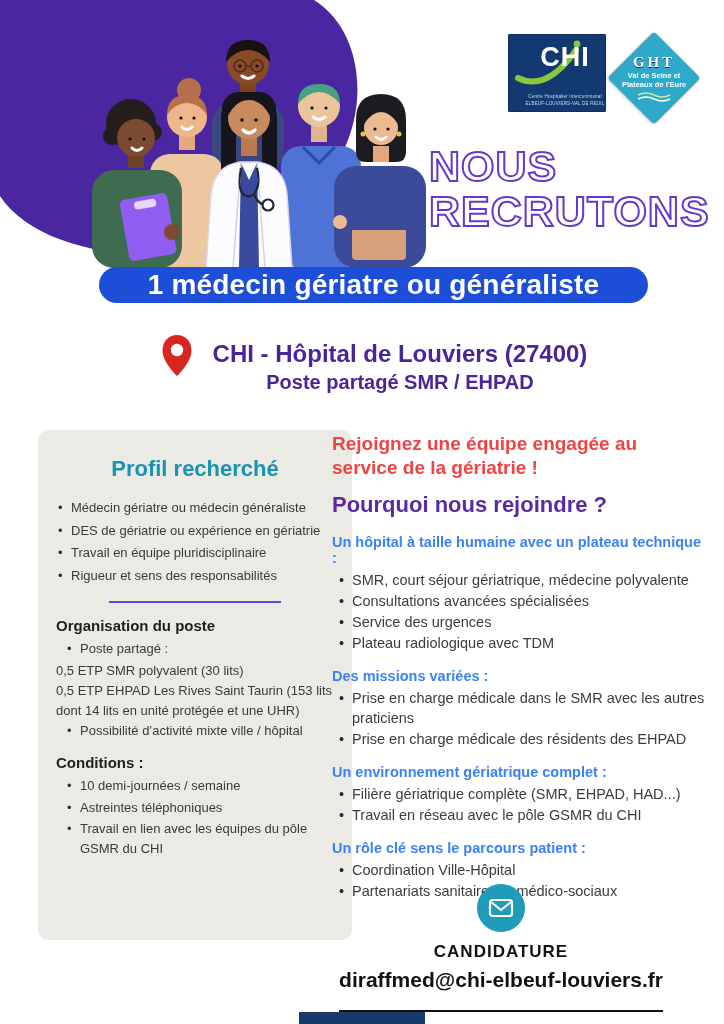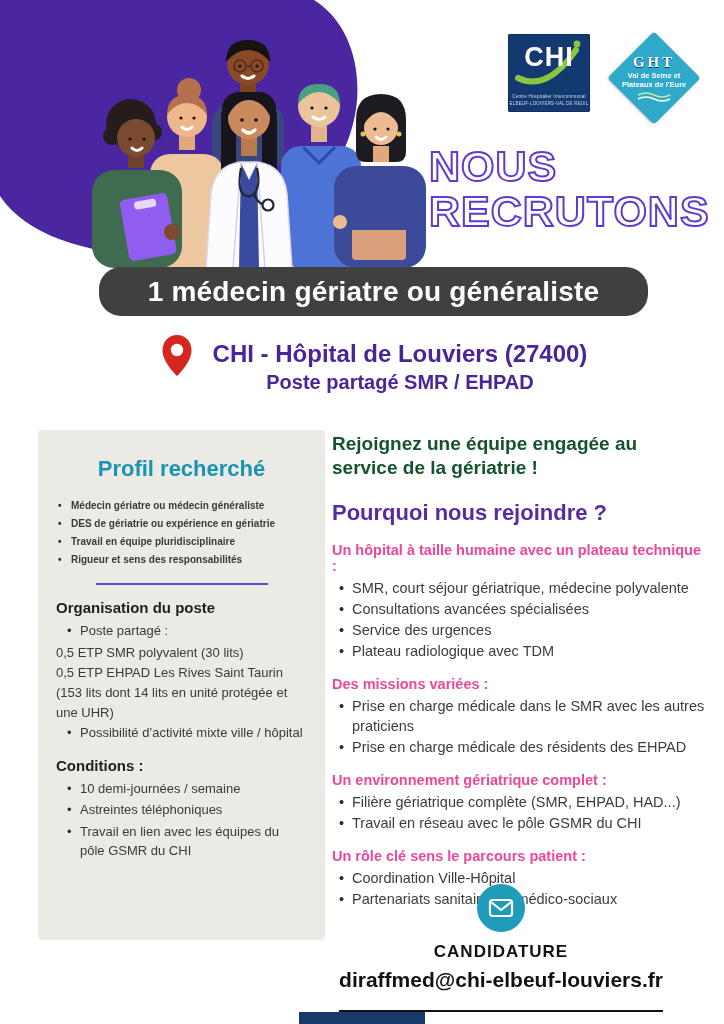--- a/index.html
+++ b/index.html
@@ -5,61 +5,61 @@
   html,body{margin:0;padding:0;}
   body{
     width:724px;height:1024px;position:relative;background:#ffffff;overflow:hidden;
     font-family:"Liberation Sans","DejaVu Sans",sans-serif;
     -webkit-font-smoothing:antialiased;
   }
   
   .hero-art{position:absolute;top:0;left:0;}
   
   .chi-logo{position:absolute;left:508px;top:34px;width:82px;height:78px;background:#123A70;border-radius:2px;
-    display:flex;flex-direction:column;align-items:center;justify-content:flex-end;box-shadow:0 0 0 1px #0e2f5c inset;}
+    display:flex;flex-direction:column;align-items:center;justify-content:flex-end;box-shadow:0 0 0 1px #0e2f5c inset;padding-left:16px;}
   .chi-acronym{color:#fff;font-weight:bold;font-size:27px;letter-spacing:1px;margin-top:8px;position:relative;z-index:1;}
   .chi-swoosh{position:absolute;left:0;top:0;width:82px;height:60px;}
   .chi-sub{margin-top:auto;margin-bottom:5px;text-align:center;color:#cfd9ea;font-size:4.5px;line-height:1.4;letter-spacing:.2px;}
   .ght-logo{position:absolute;left:607px;top:31px;width:94px;height:94px;display:flex;align-items:center;justify-content:center;}
   .ght-diamond{width:66px;height:66px;background:#2FA9C9;transform:rotate(45deg);border-radius:4px;display:flex;align-items:center;justify-content:center;box-shadow:0 1px 3px rgba(0,0,0,.25);}
   .ght-inner{transform:rotate(-45deg);text-align:center;color:#fff;width:86px;}
   .ght-acronym{font-family:"Liberation Serif","DejaVu Serif",serif;font-weight:bold;font-size:15px;letter-spacing:3px;text-shadow:0 1px 0 #0e2f5c;}
   .ght-line{font-size:7.5px;font-weight:bold;line-height:1.25;}
   .ght-waves{display:block;margin:2px auto 0;}
   
   .headline{position:absolute;left:429px;top:144px;font-weight:800;font-size:43px;line-height:1.04;letter-spacing:1px;
     color:transparent;-webkit-text-stroke:2px #6239CE;}
   
-  .banner{position:absolute;left:99px;top:267px;width:549px;height:49px;background:#404040;border-radius:22px;
+  .banner{position:absolute;left:99px;top:267px;width:549px;height:36px;background:#1d4ed8;border-radius:22px;
     display:flex;align-items:center;justify-content:center;}
   .banner span{color:#fff;font-weight:bold;font-size:28px;letter-spacing:.2px;}
   
   .pin{position:absolute;left:161px;top:333px;}
   .location{position:absolute;left:180px;top:338px;width:440px;text-align:center;color:#4A2599;}
   .loc1{font-weight:bold;font-size:24px;line-height:1.3;}
   .loc2{font-weight:bold;font-size:20px;line-height:1.3;}
   
-  .panel{position:absolute;left:38px;top:430px;width:287px;height:510px;background:#ECEAE4;border-radius:4px;
+  .panel{position:absolute;left:38px;top:430px;width:314px;height:510px;background:#ECEAE4;border-radius:10px;
     box-sizing:border-box;padding:26px 18px 20px 18px;color:#3A3A3A;}
   .panel-title{color:#1A93B0;font-weight:bold;font-size:22px;text-align:center;margin-bottom:16px;}
   .panel ul{list-style:none;margin:0;padding:0;}
-  .p-li{position:relative;padding-left:15px;font-size:10px;line-height:1.5;margin-bottom:3px;font-weight:bold;}
+  .p-li{position:relative;padding-left:15px;font-size:13px;line-height:1.5;margin-bottom:3px;}
   .p-li::before{content:"•";position:absolute;left:2px;top:0;color:#2b2b2b;}
   .divider{border:none;border-top:2px solid #6348D6;width:172px;margin:16px auto 14px auto;}
   .sec-title{font-weight:bold;font-size:15px;color:#1F1F1F;margin-bottom:5px;}
   .sub-li{position:relative;padding-left:24px;font-size:13px;line-height:1.5;margin-bottom:2px;}
   .sub-li::before{content:"•";position:absolute;left:11px;top:0;color:#2b2b2b;}
   .plain-line{font-size:13px;line-height:1.55;}
   .cond{margin-top:14px;}
   
   .right-col{position:absolute;left:332px;top:432px;width:374px;}
-  .intro{color:#14532d;font-weight:bold;font-size:19px;line-height:1.25;width:342px;margin-bottom:20px;}
+  .intro{color:#ef4444;font-weight:bold;font-size:19px;line-height:1.25;width:342px;margin-bottom:12px;}
   .why{color:#5B2AA0;font-weight:bold;font-size:22px;margin-bottom:16px;}
   .r-sec{margin-bottom:15px;}
-  .r-head{font-weight:bold;font-size:14.5px;color:#ec4899;margin-bottom:4px;}
+  .r-head{font-weight:bold;font-size:14.5px;color:#3b82f6;margin-bottom:4px;}
   .right-col ul{list-style:none;margin:0;padding:0;}
   .r-li{position:relative;padding-left:20px;font-size:14.5px;line-height:1.38;color:#3C3C3C;margin-bottom:1px;}
   .r-li::before{content:"•";position:absolute;left:7px;top:0;color:#2b2b2b;}
   
   .footer{position:absolute;left:299px;top:884px;width:404px;text-align:center;}
   .mail-circle{width:48px;height:48px;border-radius:50%;background:#1F9CBA;display:inline-flex;align-items:center;justify-content:center;}
   .cand{font-weight:bold;font-size:17px;letter-spacing:1px;color:#111;margin-top:10px;}
   .email{display:inline-block;font-weight:bold;font-size:21px;color:#111;border-bottom:2.5px solid #111;padding-bottom:18px;margin-top:6px;text-decoration:none;}
   .bottom-bar{position:absolute;left:299px;top:1012px;width:126px;height:12px;background:#173A6A;}
 </style>

